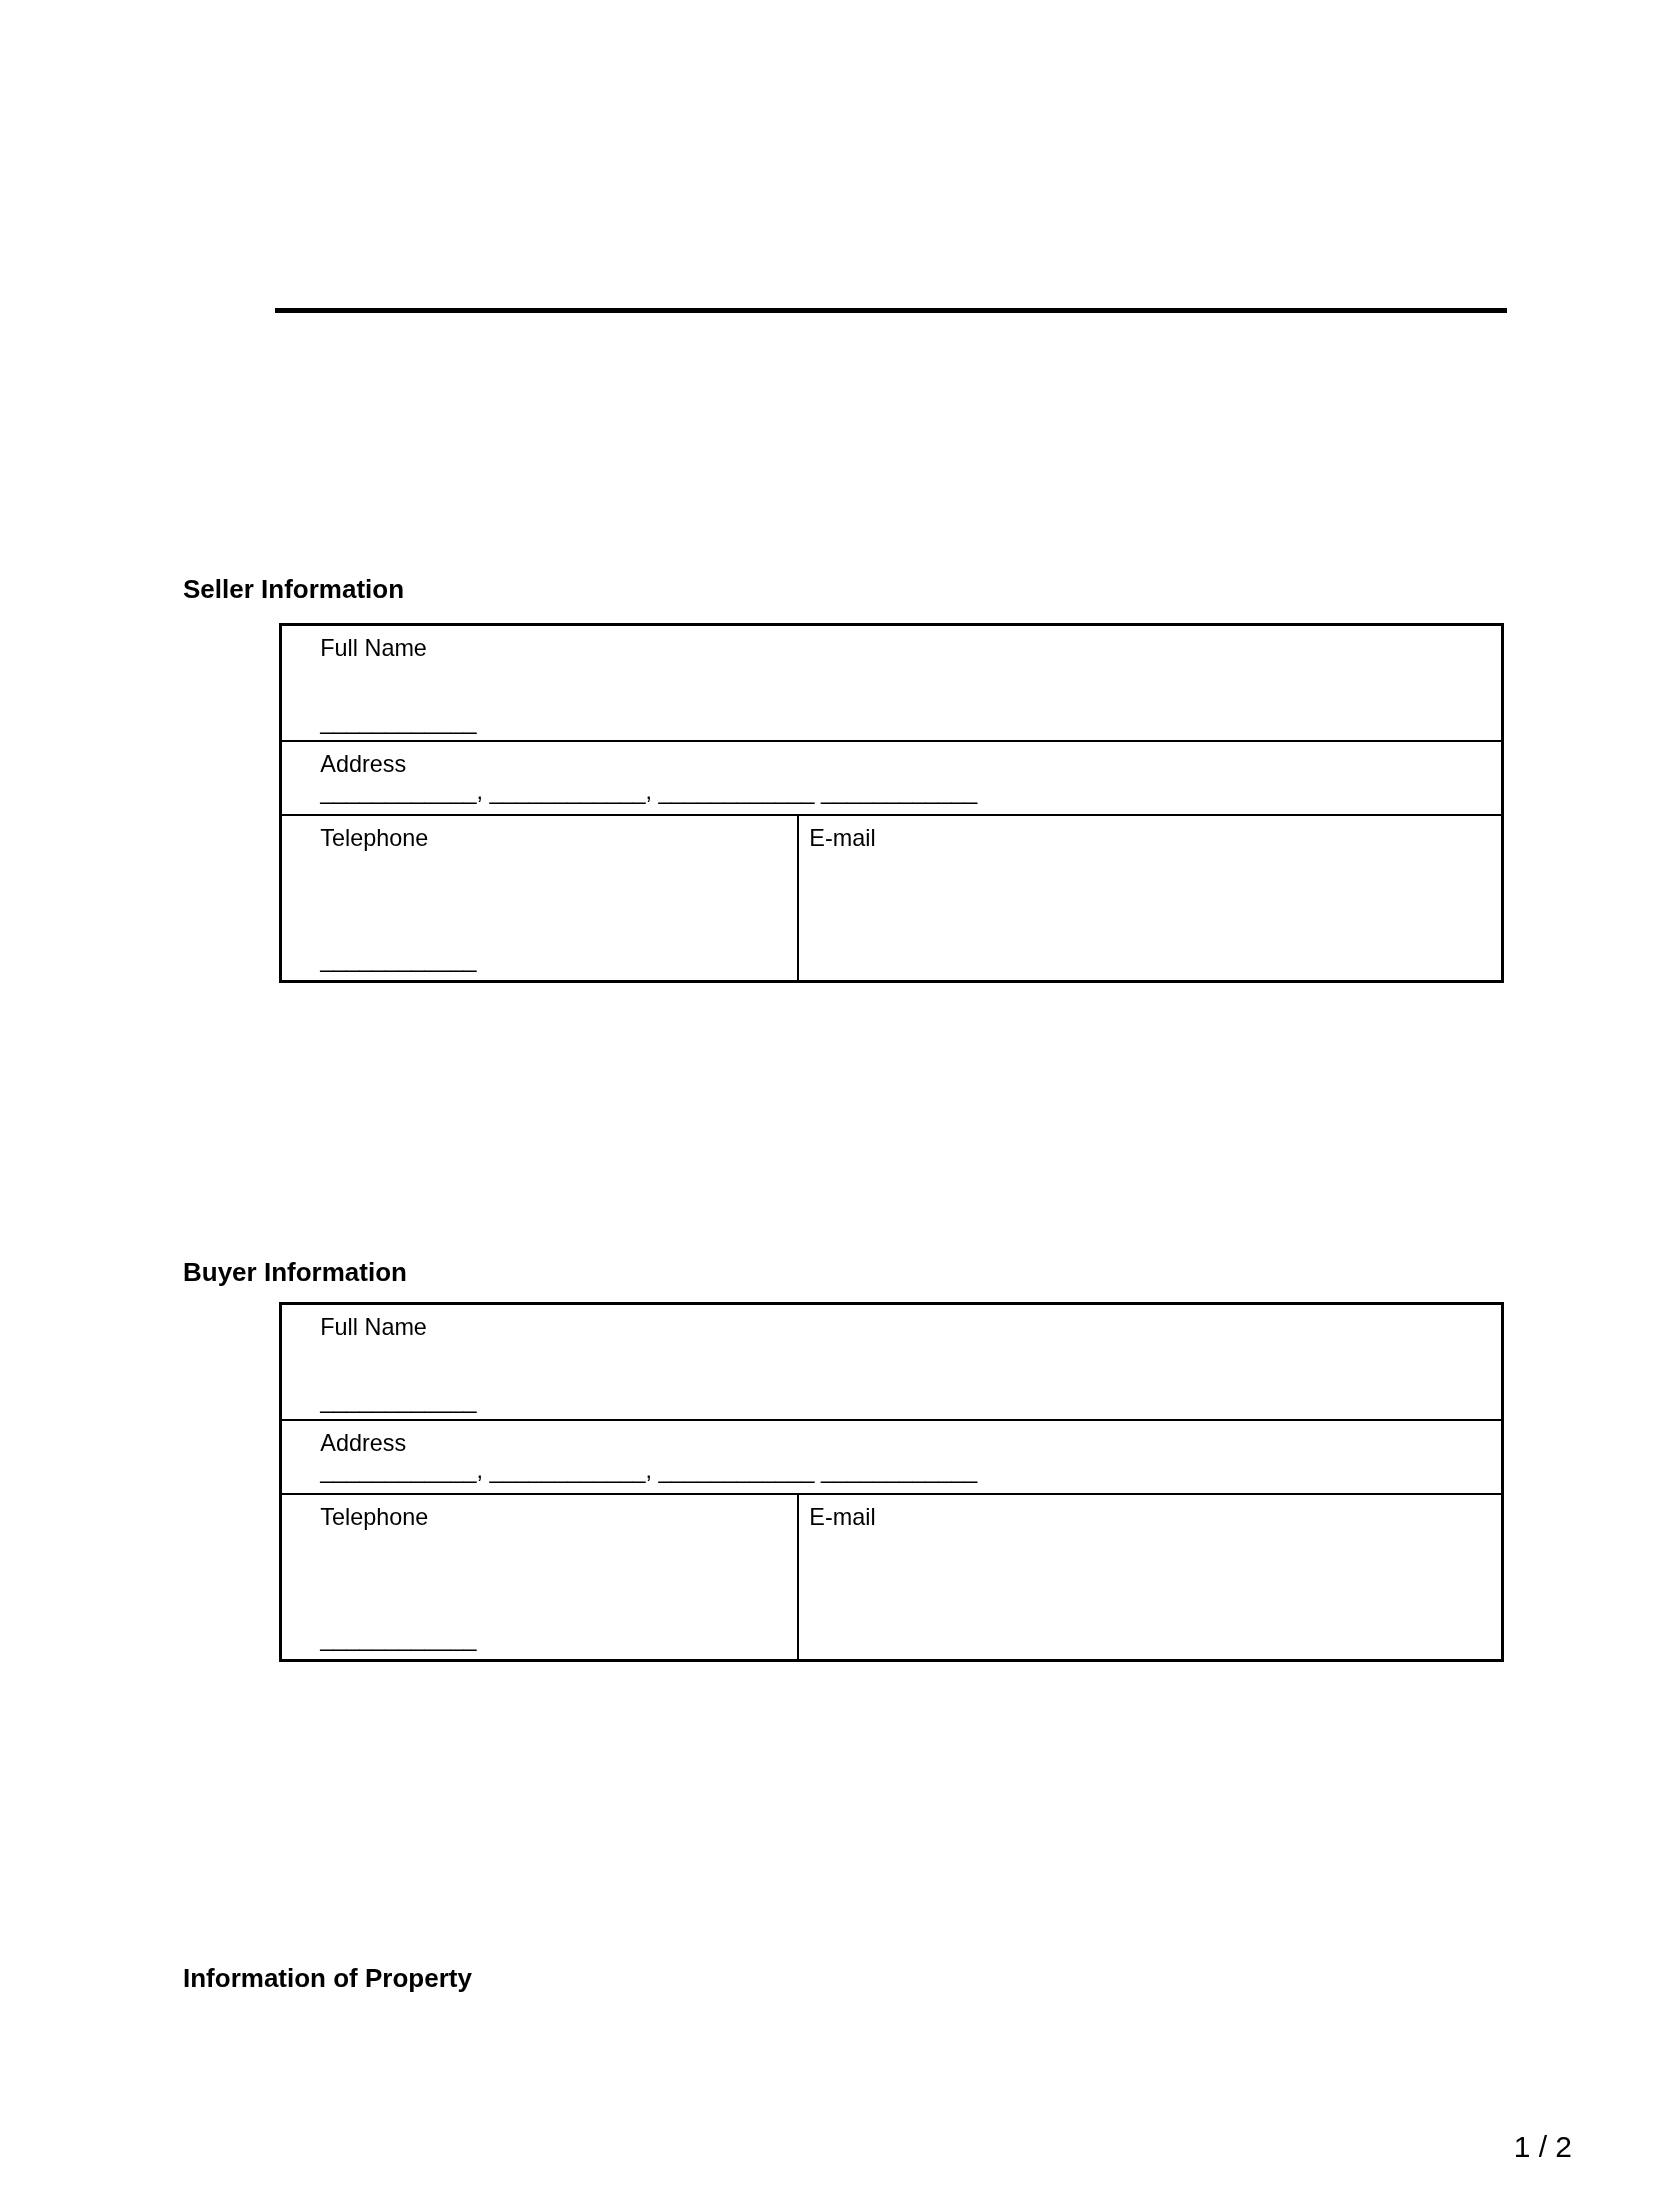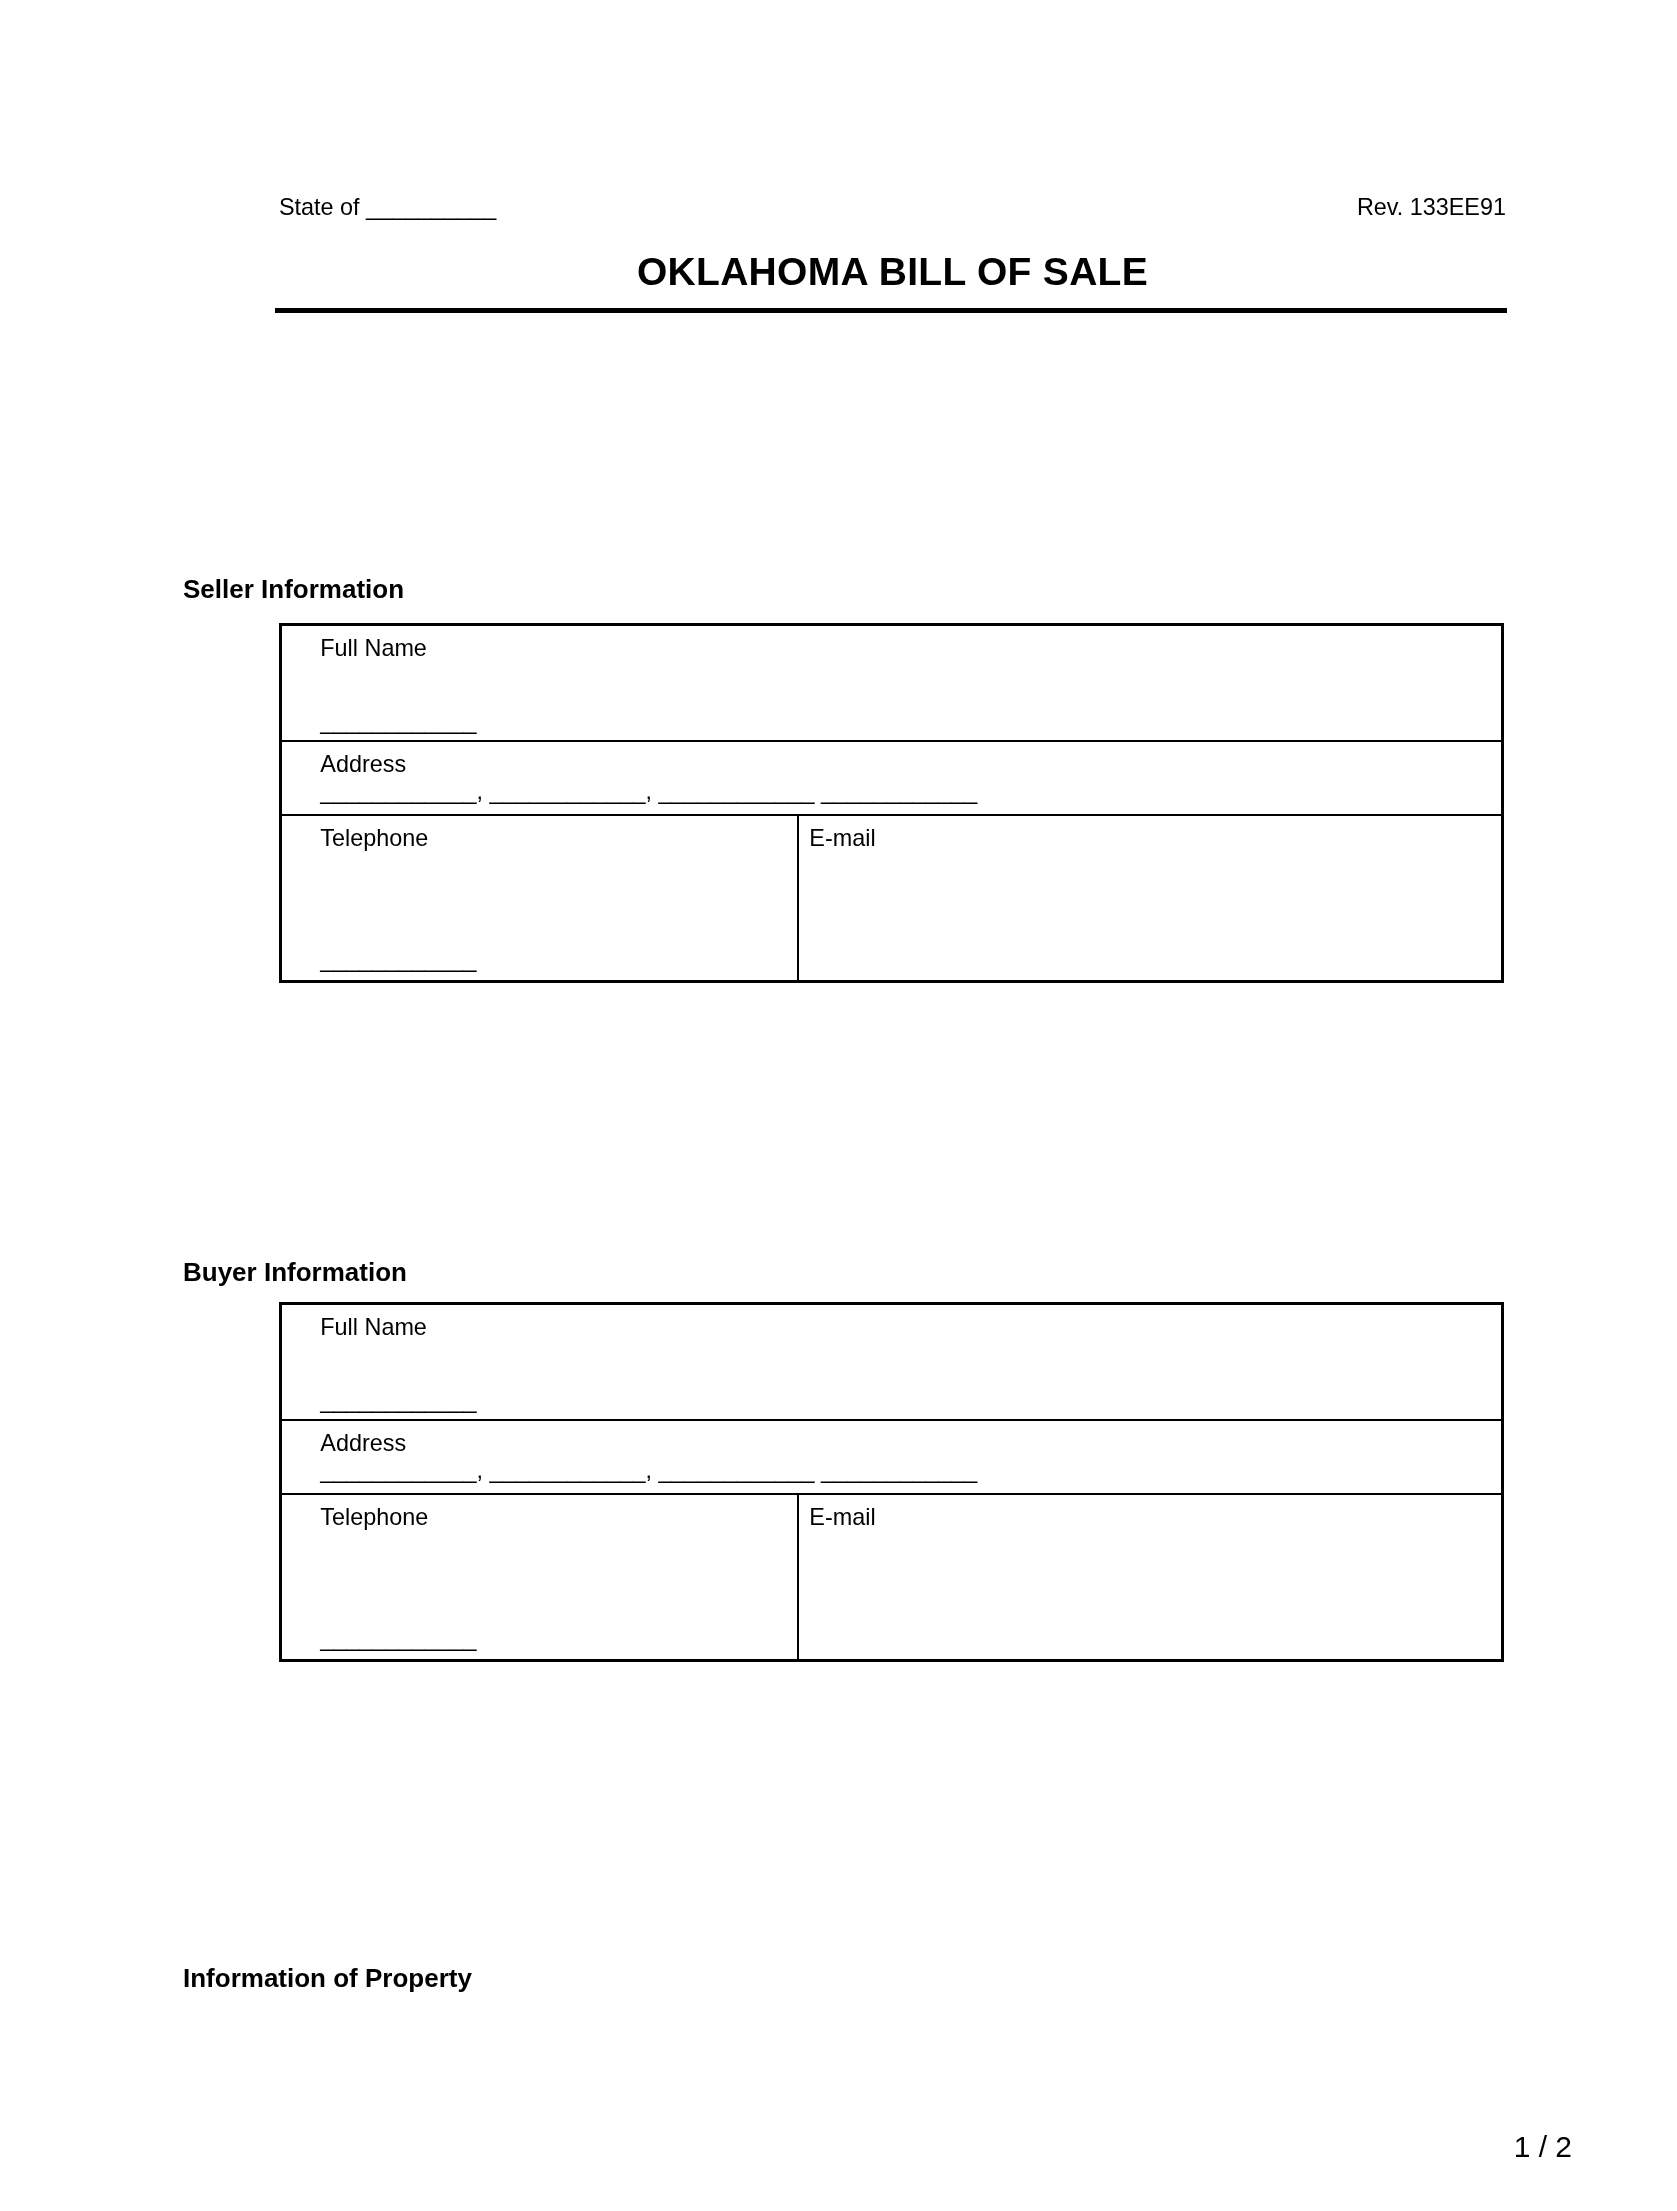--- a/index.html
+++ b/index.html
@@ -144,26 +144,21 @@
     font-size: 30px;
     line-height: 36px;
     white-space: pre;
   }
 </style>
 </head>
 <body>
 
 <div class="page">
 
-  <div class="hdr-row">
-    <div class="hdr-left">State of __________</div>
-    <div class="hdr-right">Rev. 133EE91</div>
-  </div>
-
-  <div class="doc-title">OKLAHOMA BILL OF SALE</div>
+
 
   <div class="title-rule"></div>
 
   <div class="section-heading sh-seller">Seller Information</div>
 
   <div class="info-table tbl-seller">
 
     <div class="tr tr-name">
       <div class="td">
         <div class="cell-label">Full Name</div>

